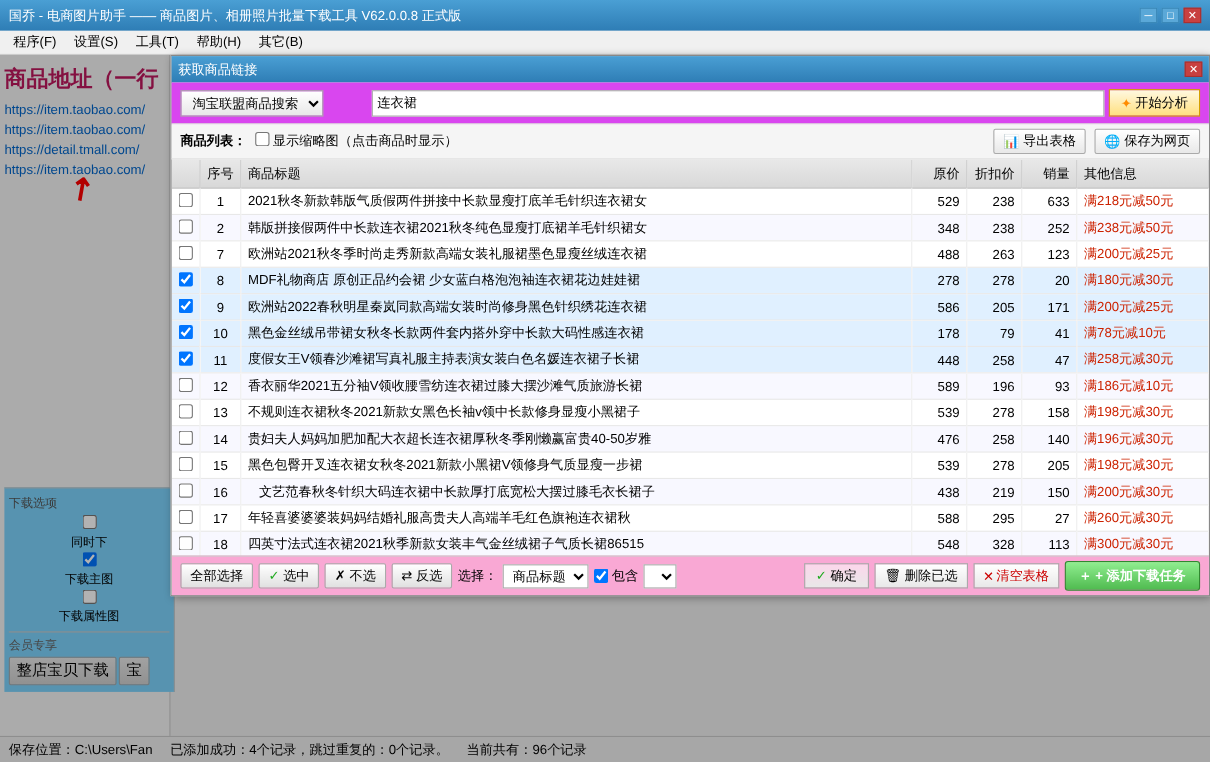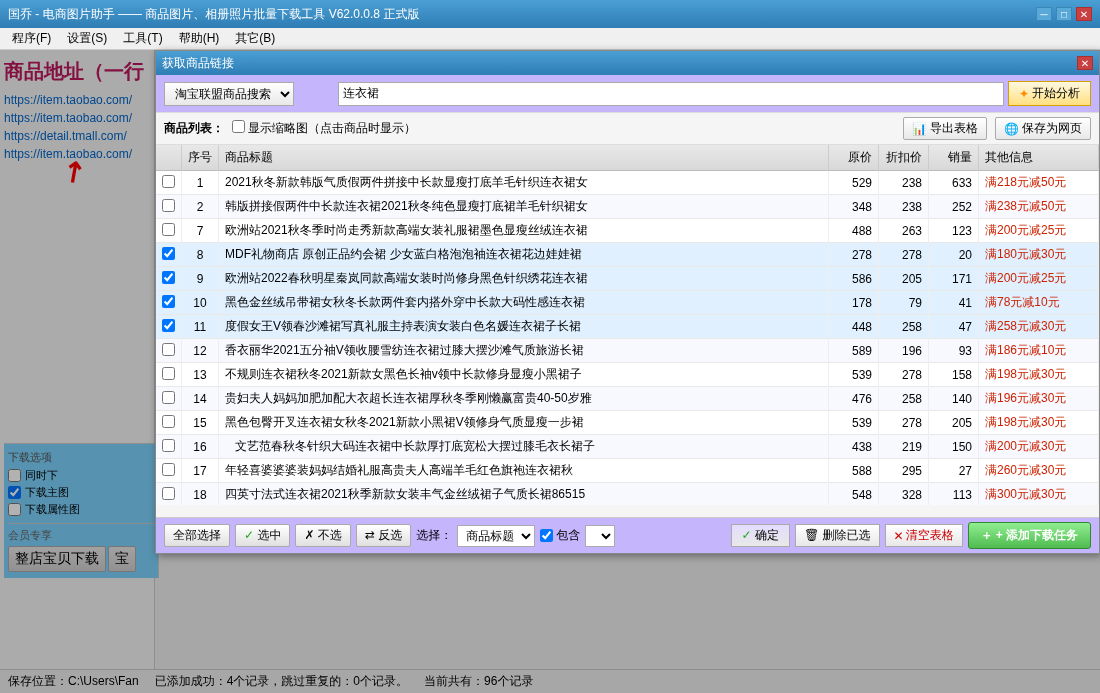--- a/index.html
+++ b/index.html
@@ -83,21 +83,21 @@
       position: absolute;
       bottom: 0;
       left: 0;
       width: 155px;
       background: #7dd3fc;
       border-top: 1px solid #ccc;
       border-right: 1px solid #ccc;
       padding: 6px 4px;
     }
     .download-options { margin-bottom: 6px; }
-    .download-options .row { display: flex; align-items: center; gap: 4px; margin: 2px 0; }
+    .download-options .row { display: flex; align-items: center; gap: 4px; margin: 2px 0; flex-direction: column; }
     .download-options label { font-size: 11px; }
     .vip-section { border-top: 1px solid #ccc; padding-top: 4px; }
     .vip-label { font-size: 11px; color: #666; margin-bottom: 3px; }
     .vip-buttons { display: flex; gap: 2px; }
     .vip-btn {
       background: linear-gradient(to bottom, #e8e8e8, #d0d0d0);
       border: 1px solid #aaa;
       padding: 3px 6px;
       font-size: 14px;
       cursor: pointer;
@@ -145,21 +145,21 @@
       color: white; cursor: pointer; font-size: 10px;
       display: flex; align-items: center; justify-content: center;
     }
 
     
     .search-row {
       display: flex;
       align-items: center;
       padding: 6px 8px;
       gap: 4px;
-      background: #c4b5fd;
+      background: #d946ef;
       border-bottom: 1px solid #ddd;
       justify-content: space-between;
     }
     .search-dropdown {
       background: linear-gradient(to bottom, #fff, #e8e8e8);
       border: 1px solid #aaa;
       padding: 3px 6px;
       font-size: 12px;
       cursor: pointer;
       min-width: 110px;
@@ -242,26 +242,25 @@
     .col-title { max-width: 340px; overflow: hidden; text-overflow: ellipsis; }
     .col-price { width: 50px; text-align: right; }
     .col-discount { width: 50px; text-align: right; }
     .col-sales { width: 50px; text-align: right; }
     .col-other { width: 120px; }
     .other-info { color: #cc2200; }
 
     
     .bottom-toolbar {
       border-top: 1px solid #ccc;
-      background: #c4b5fd;
+      background: #f9a8d4;
       padding: 4px 8px;
       display: flex;
       align-items: center;
       gap: 5px;
-      margin-top: 12px;
     }
     .bottom-btn {
       background: linear-gradient(to bottom, #fff, #e0e0e0);
       border: 1px solid #aaa;
       padding: 2px 8px;
       cursor: pointer;
       font-size: 12px;
       border-radius: 2px;
     }
     .select-dropdown {

